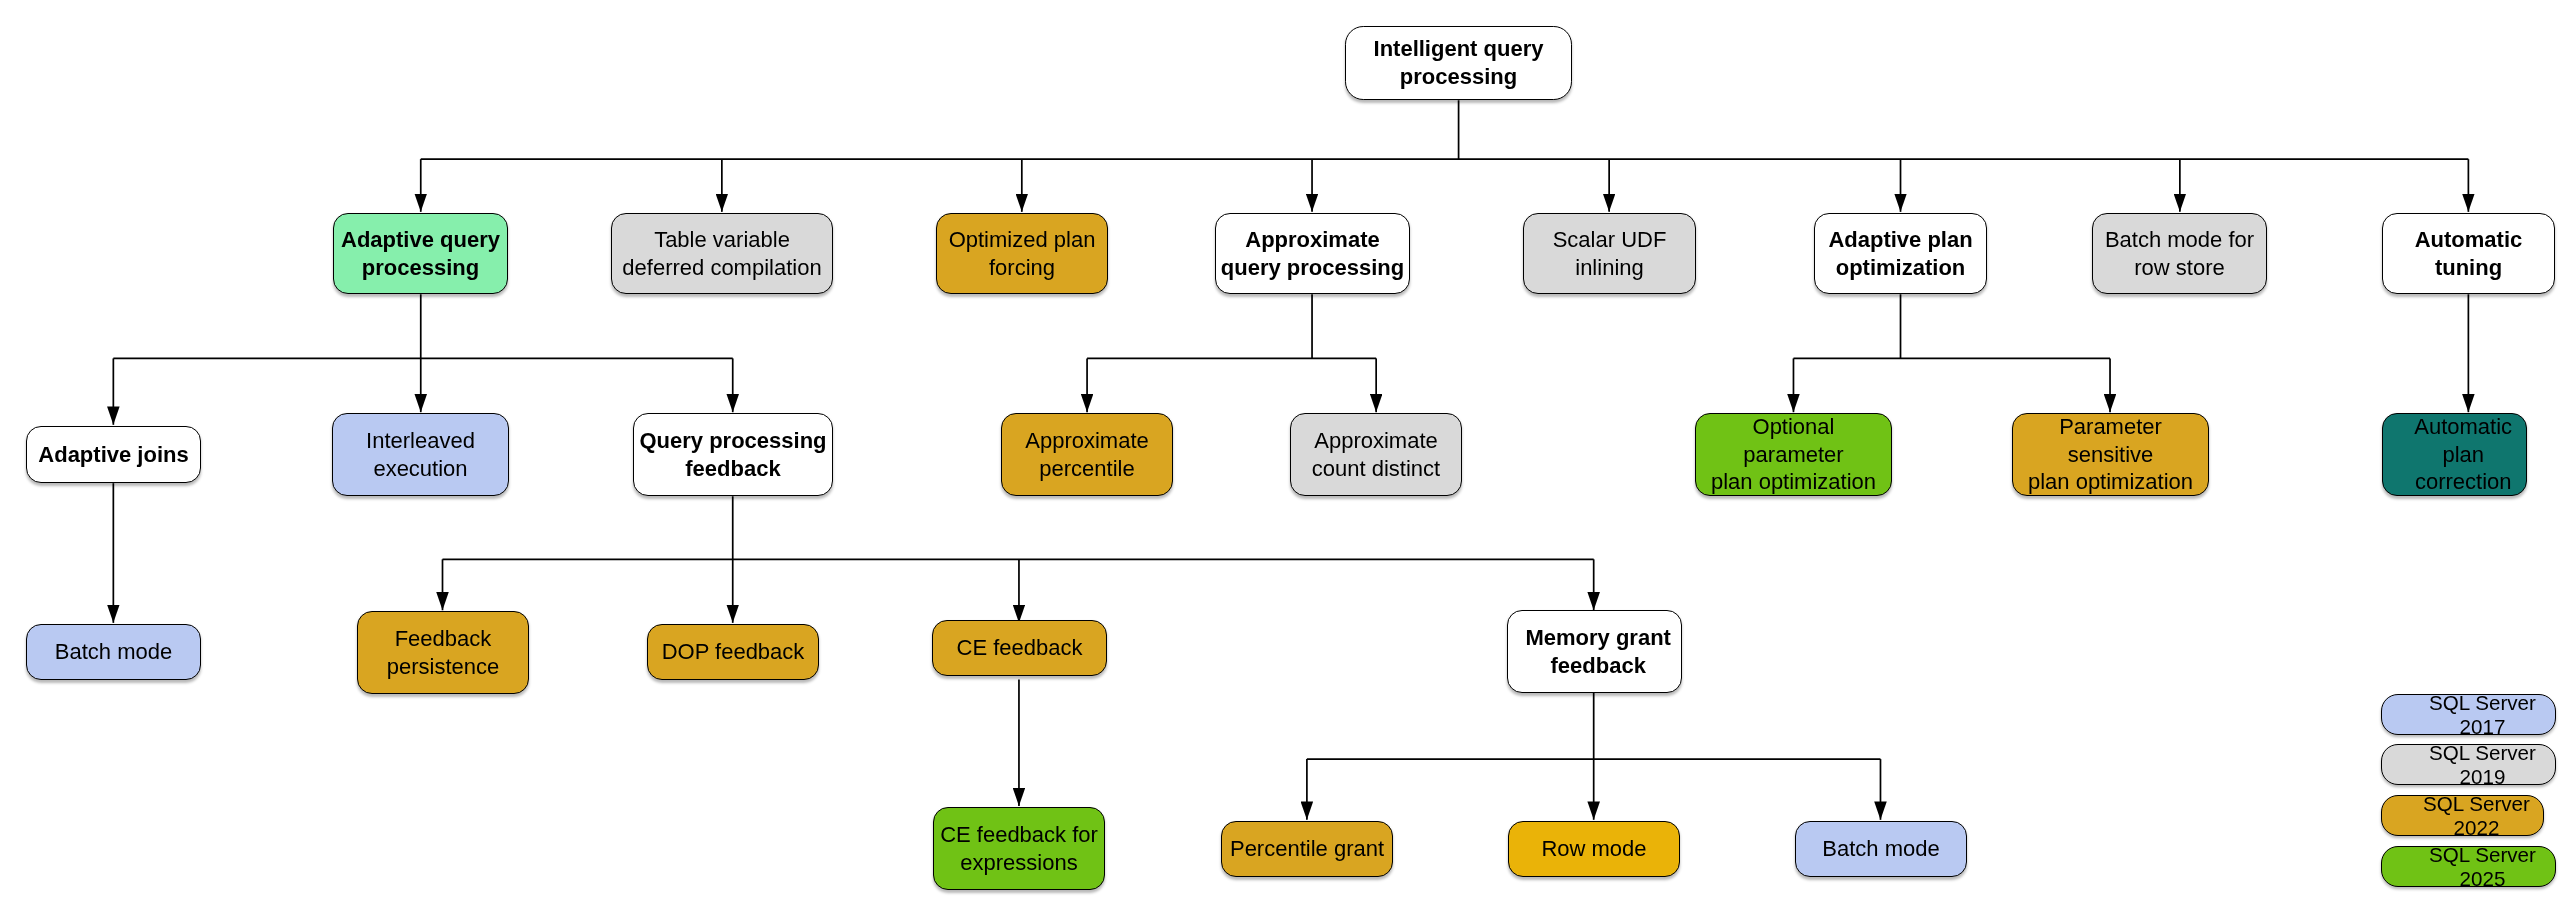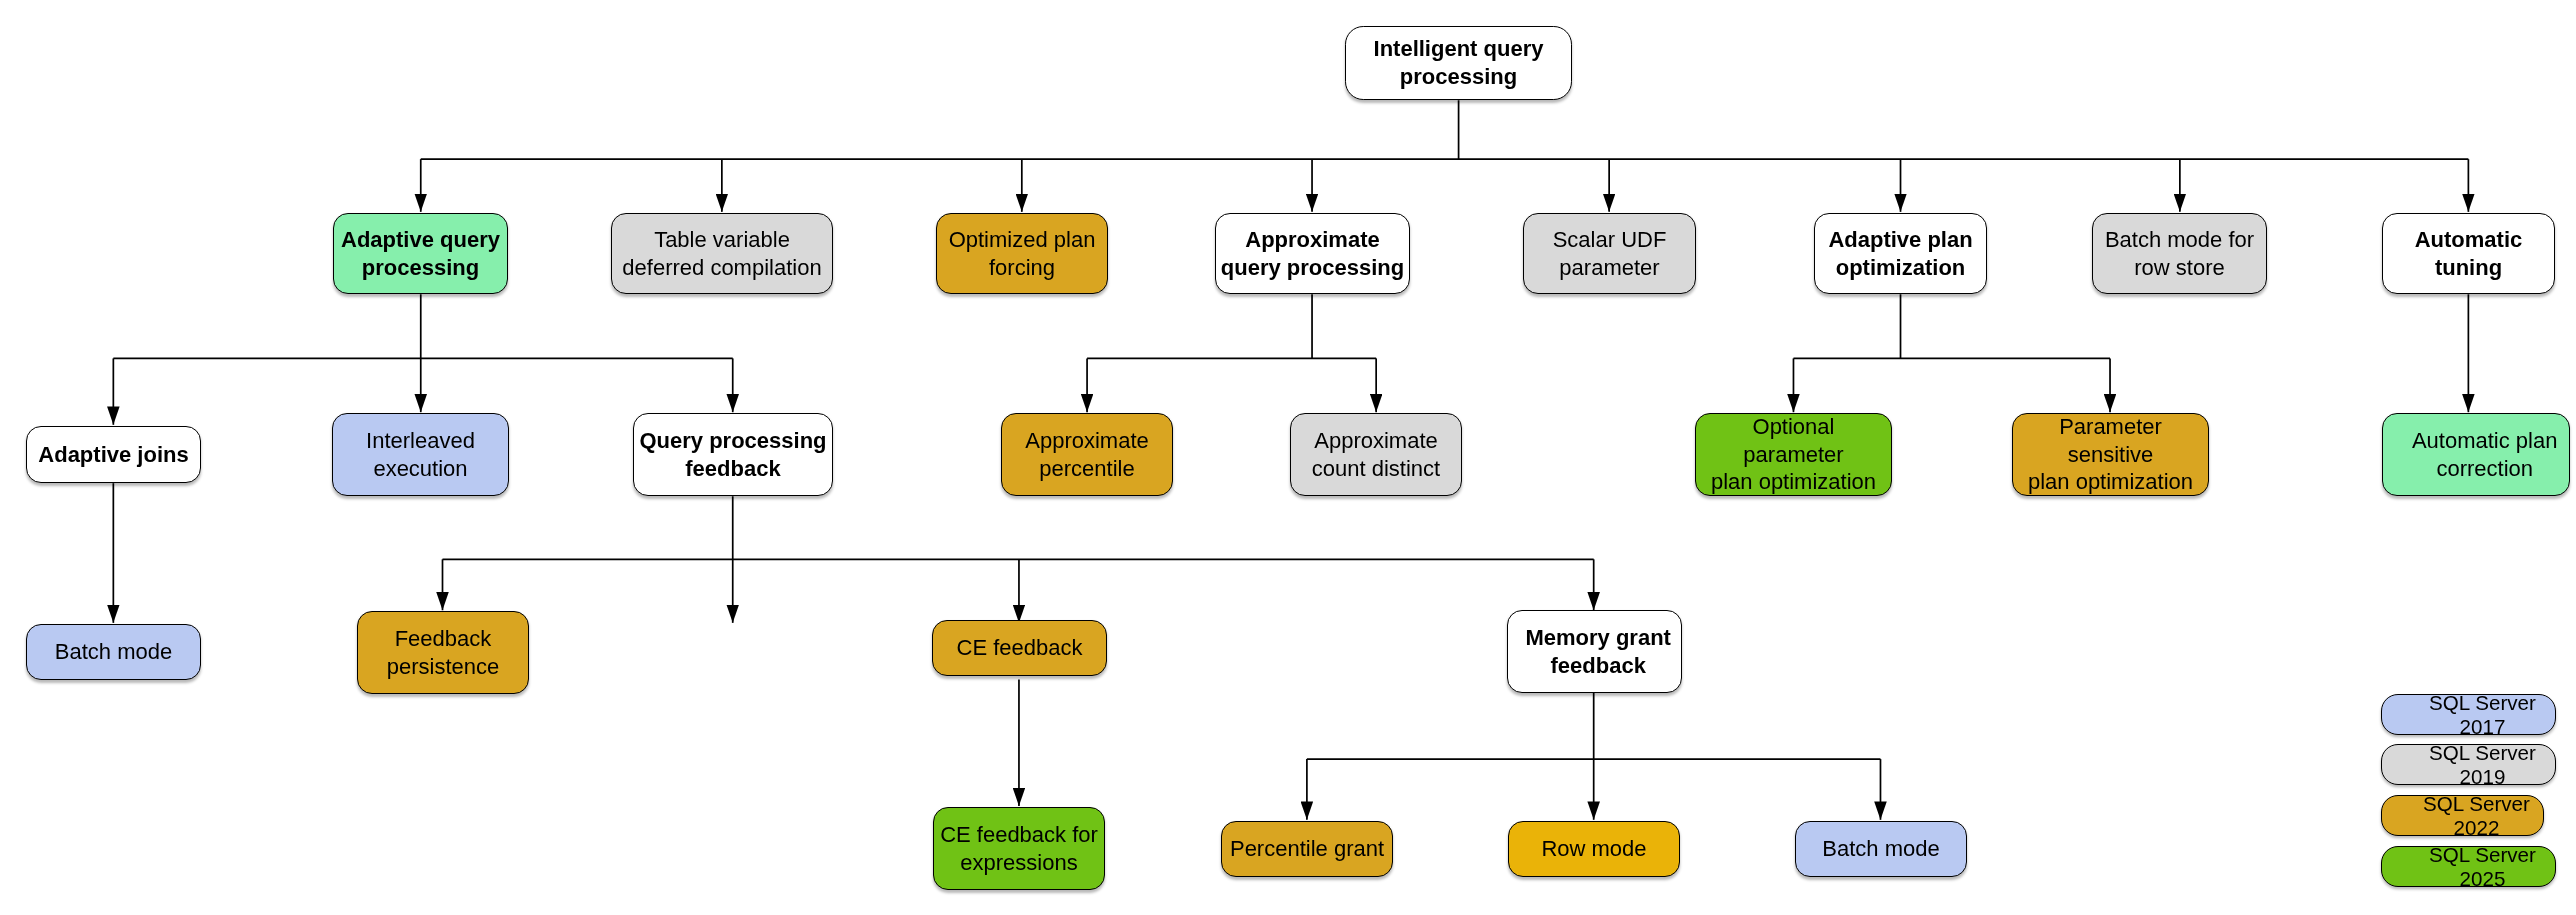--- a/index.html
+++ b/index.html
@@ -104,47 +104,48 @@
 
   <div class="node cat" style="left: 333px; top: 213px; width: 175px; height: 81px; background-color: #86efac;">Adaptive query
 processing</div>
   <div class="node" style="left: 611px; top: 213px; width: 222px; height: 81px; background-color: rgb(217, 217, 217);">Table variable
 deferred compilation</div>
   <div class="node" style="left: 936px; top: 213px; width: 172px; height: 81px; background-color: rgb(217, 165, 33);">Optimized plan
 forcing</div>
   <div class="node cat" style="left: 1215px; top: 213px; width: 195px; height: 81px; background-color: rgb(255, 255, 255);">Approximate
 query processing</div>
   <div class="node" style="left: 1523px; top: 213px; width: 173px; height: 81px; background-color: rgb(217, 217, 217);">Scalar UDF
-parameter</div>
+inlining</div>
   <div class="node cat" style="left: 1814px; top: 213px; width: 173px; height: 81px; background-color: rgb(255, 255, 255);">Adaptive plan
 optimization</div>
   <div class="node" style="left: 2092px; top: 213px; width: 175px; height: 81px; background-color: rgb(217, 217, 217);">Batch mode for
 row store</div>
   <div class="node cat" style="left: 2382px; top: 213px; width: 173px; height: 81px; background-color: rgb(255, 255, 255);">Automatic
 tuning</div>
 
   <div class="node cat" style="left: 26px; top: 426px; width: 175px; height: 57px; background-color: rgb(255, 255, 255);">Adaptive joins</div>
   <div class="node" style="left: 332px; top: 413px; width: 177px; height: 83px; background-color: rgb(185, 201, 242);">Interleaved
 execution</div>
   <div class="node cat" style="left: 633px; top: 413px; width: 200px; height: 83px; background-color: rgb(255, 255, 255);">Query processing
 feedback</div>
   <div class="node" style="left: 1001px; top: 413px; width: 172px; height: 83px; background-color: rgb(217, 165, 33);">Approximate
 percentile</div>
   <div class="node" style="left: 1290px; top: 413px; width: 172px; height: 83px; background-color: rgb(217, 217, 217);">Approximate
 count distinct</div>
   <div class="node" style="left: 1695px; top: 413px; width: 197px; height: 83px; background-color: rgb(112, 194, 21);">Optional parameter
 plan optimization</div>
   <div class="node" style="left: 2012px; top: 413px; width: 197px; height: 83px; background-color: rgb(217, 165, 33);">Parameter sensitive
 plan optimization</div>
-  <div class="node" style="left: 2382px; top: 413px; width: 188px; height: 83px; background-color: #86efac; padding-left: 22px;">Automatic plan
+  <div class="node" style="left: 2382px; top: 413px; width: 145px; height: 83px; background-color: #0f766e; padding-left: 22px;">Automatic plan
 correction</div>
 
   <div class="node" style="left: 26px; top: 624px; width: 175px; height: 56px; background-color: rgb(185, 201, 242);">Batch mode</div>
   <div class="node" style="left: 357px; top: 611px; width: 172px; height: 83px; background-color: rgb(217, 165, 33);">Feedback
 persistence</div>
+  <div class="node" style="left: 647px; top: 624px; width: 172px; height: 56px; background-color: rgb(217, 165, 33);">DOP feedback</div>
   <div class="node" style="left: 932px; top: 620px; width: 175px; height: 56px; background-color: rgb(217, 165, 33);">CE feedback</div>
   <div class="node cat" style="left: 1507px; top: 610px; width: 175px; height: 83px; background-color: rgb(255, 255, 255); padding-left: 12px;">Memory grant
 feedback</div>
 
   <div class="node" style="left: 933px; top: 807px; width: 172px; height: 83px; background-color: rgb(112, 194, 21);">CE feedback for
 expressions</div>
   <div class="node" style="left: 1221px; top: 821px; width: 172px; height: 56px; background-color: rgb(217, 165, 33);">Percentile grant</div>
   <div class="node" style="left: 1508px; top: 821px; width: 172px; height: 56px; background-color: #eab308;">Row mode</div>
   <div class="node" style="left: 1795px; top: 821px; width: 172px; height: 56px; background-color: rgb(185, 201, 242);">Batch mode</div>
 

